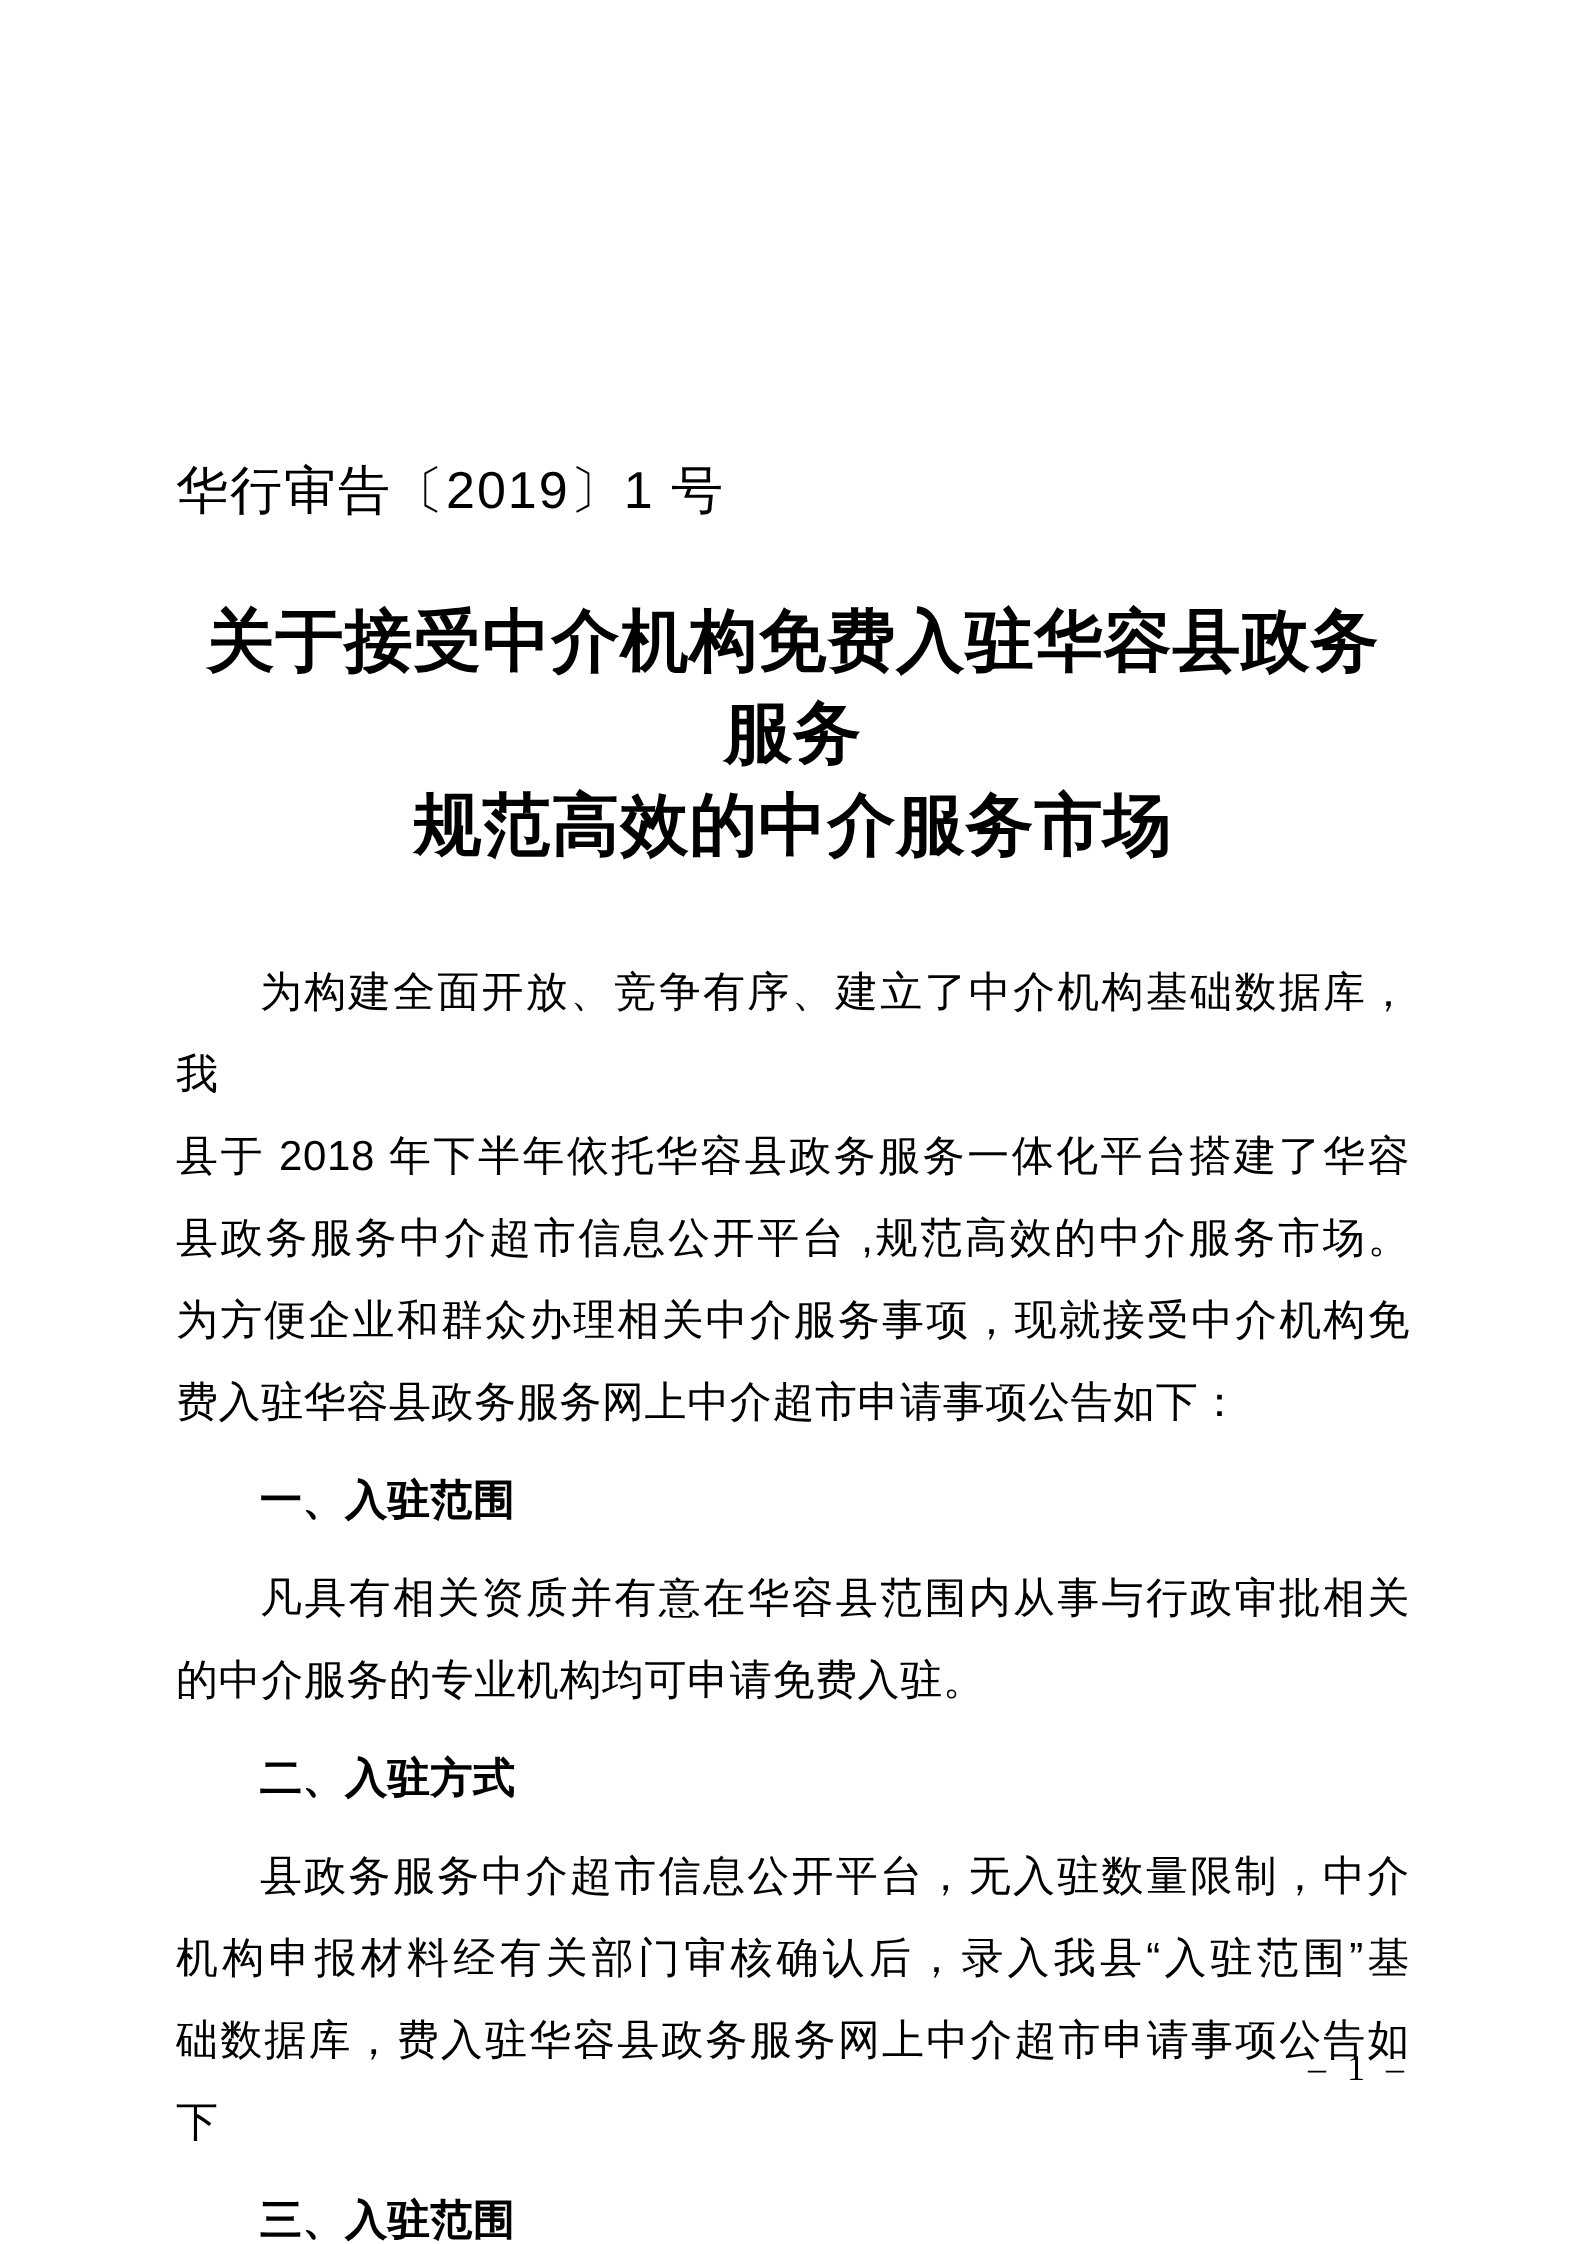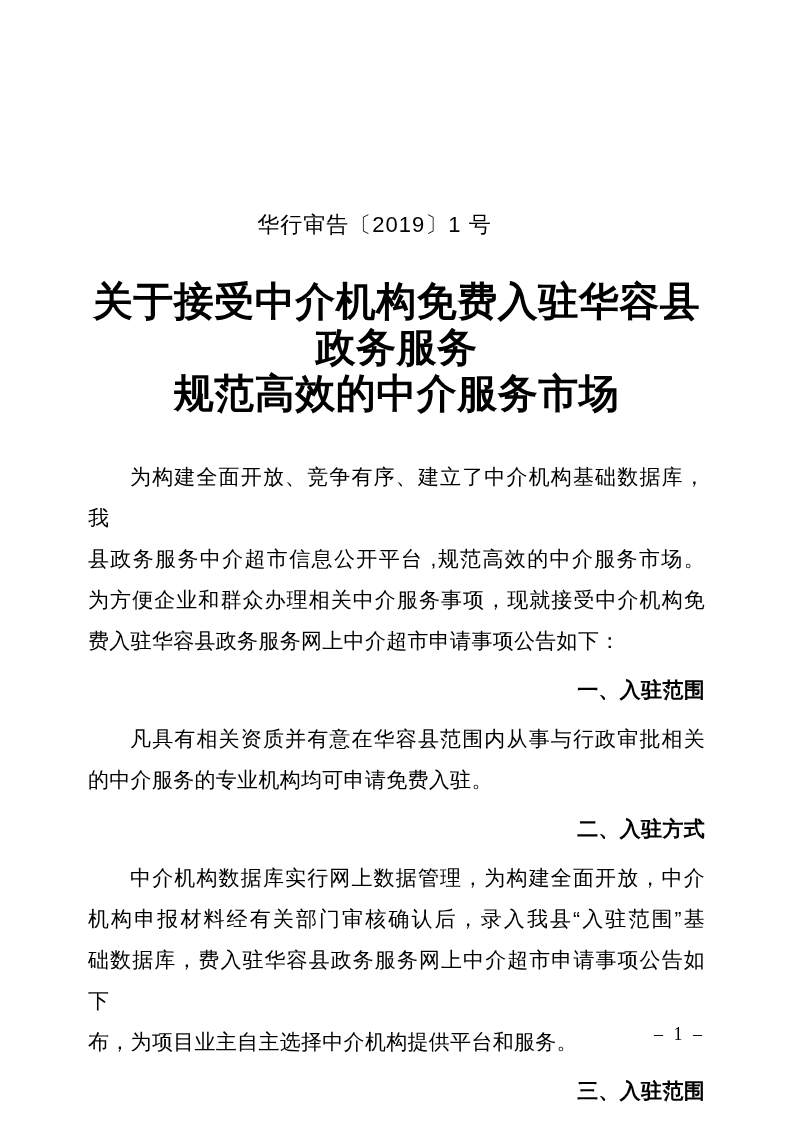--- a/index.html
+++ b/index.html
@@ -12,30 +12,31 @@
     position: relative;
     overflow: hidden;
   }
   .page {
     position: absolute;
     inset: 0;
     padding: 210px 88px 0 88px;
     box-sizing: border-box;
   }
   .doc-number {
-    font-size: 22px;
+    font-size: 26px;
     line-height: 30px;
-    text-align: center;
+    text-align: left;
     padding-right: 44px;
     letter-spacing: 1px;
     white-space: nowrap;
+    margin-top: 20px;
   }
   .title {
     margin: 38px 0 0 0;
-    font-size: 40px;
+    font-size: 34px;
     font-weight: bold;
     line-height: 46px;
     text-align: center;
     letter-spacing: 0.5px;
   }
   .title-line { display: block; }
   .body {
     margin-top: 40px;
     font-size: 21px;
     line-height: 41px;
@@ -46,21 +47,20 @@
     text-align-last: justify;
   }
   .line.first { text-indent: 2em; }
   .line.last  { text-align-last: left; }
   .heading {
     font-weight: bold;
     text-indent: 2em;
     font-size: 21px;
     line-height: 41px;
     margin: 8px 0;
-    text-align: right;
   }
   .page-number {
     position: absolute;
     top: 1024px;
     right: 88px;
     font-size: 18px;
     letter-spacing: 3px;
     font-family: "Liberation Serif", "DejaVu Serif", serif;
   }
 </style>
@@ -73,39 +73,39 @@
 
   <h1 class="title">
     <span class="title-line">关于接受中介机构免费入驻华容县政务服务</span>
     <span class="title-line">规范高效的中介服务市场</span>
   </h1>
 
   <div class="body">
 
     <div class="para">
       <div class="line first">为构建全面开放、竞争有序、建立了中介机构基础数据库，我</div>
+      <div class="line">县于 2018 年下半年依托华容县政务服务一体化平台搭建了华容</div>
       <div class="line">县政务服务中介超市信息公开平台 ,规范高效的中介服务市场。</div>
       <div class="line">为方便企业和群众办理相关中介服务事项，现就接受中介机构免</div>
       <div class="line last">费入驻华容县政务服务网上中介超市申请事项公告如下：</div>
     </div>
 
     <div class="heading">一、入驻范围</div>
 
     <div class="para">
       <div class="line first">凡具有相关资质并有意在华容县范围内从事与行政审批相关</div>
       <div class="line last">的中介服务的专业机构均可申请免费入驻。</div>
     </div>
 
     <div class="heading">二、入驻方式</div>
 
     <div class="para">
-      <div class="line first">中介机构数据库实行网上数据管理，为构建全面开放，中介</div>
+      <div class="line first">县政务服务中介超市信息公开平台，无入驻数量限制，中介</div>
       <div class="line">机构申报材料经有关部门审核确认后，录入我县“入驻范围”基</div>
       <div class="line">础数据库，费入驻华容县政务服务网上中介超市申请事项公告如下</div>
-      <div class="line last">布，为项目业主自主选择中介机构提供平台和服务。</div>
     </div>
 
     <div class="heading">三、入驻范围</div>
 
   </div>
 
   <div class="page-number">– 1 –</div>
 
 </div>
 

